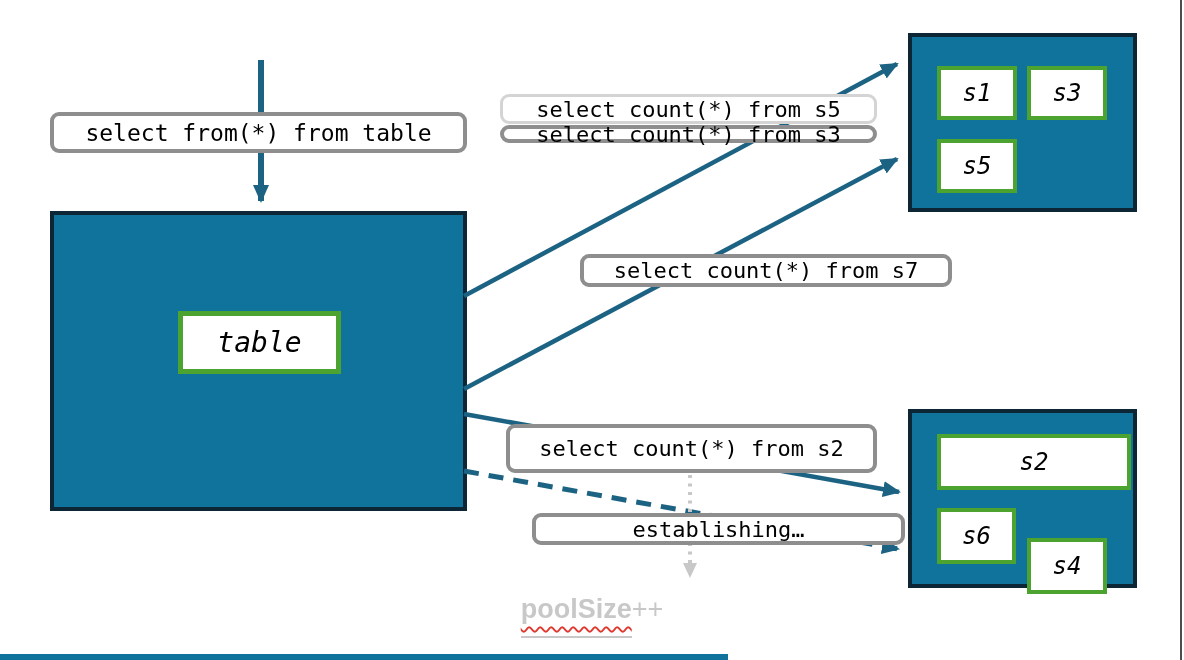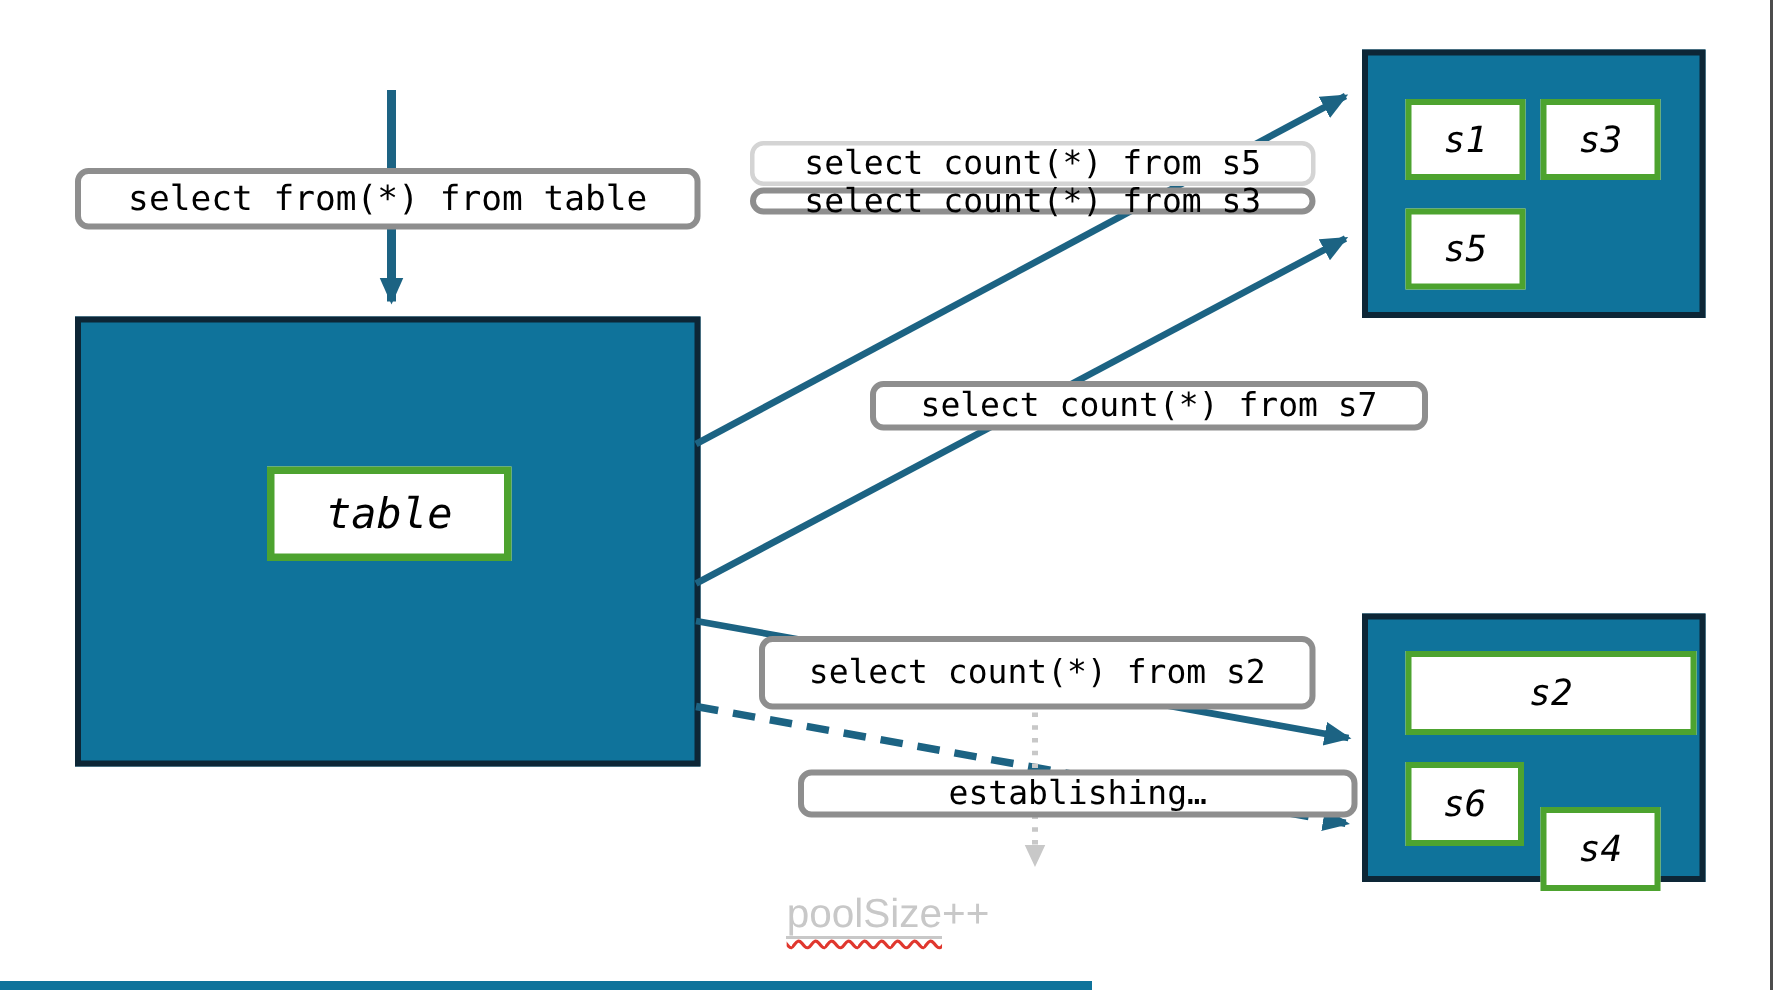--- a/index.html
+++ b/index.html
@@ -19,21 +19,21 @@
           border-radius:9px;box-sizing:border-box;display:flex;align-items:center;
           justify-content:center;font-size:22px;color:#000;z-index:3;white-space:nowrap;}
   .qlabel.faded{border-color:var(--label_border_faded);}
   .qlabel.main{font-size:23px;}
   
   #poolnote{position:absolute;left:0;top:594px;width:100%;text-align:center;z-index:3;
             font-family:"Liberation Sans",sans-serif;font-size:27px;color:var(--muted_gray);}
   #poolnote .word{text-decoration:underline;text-decoration-style:wavy;
                   text-decoration-color:var(--squiggle_red);text-decoration-thickness:2px;
                   text-underline-offset:8px;border-bottom:2px solid var(--muted_gray);
-                  padding-bottom:0px;}
+                  padding-bottom:12px;font-weight:bold;}
   
   #right-edge{position:absolute;left:1180px;top:0;width:2px;height:660px;background:#4d4d4d;z-index:4;}
   #bottom-bar{position:absolute;left:0;top:654px;width:728px;height:6px;background:var(--teal_fill);z-index:4;}
   .stroke-arrow{stroke:var(--arrow);fill:none;}
   .stroke-gray{stroke:var(--muted_gray);fill:none;}
   #ah-teal path{fill:var(--arrow);}
   #ah-gray path{fill:var(--muted_gray);}
 </style>
 </head>
 <body>

